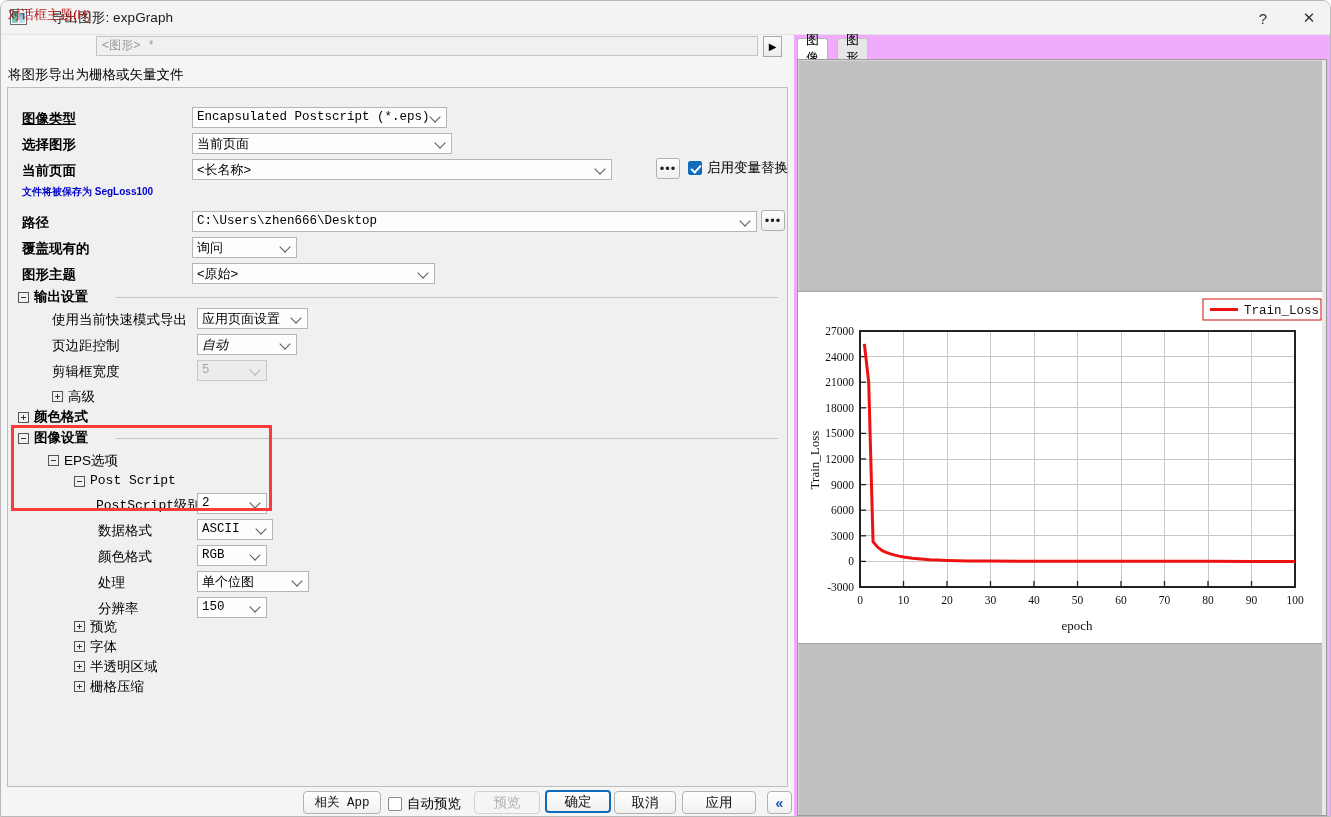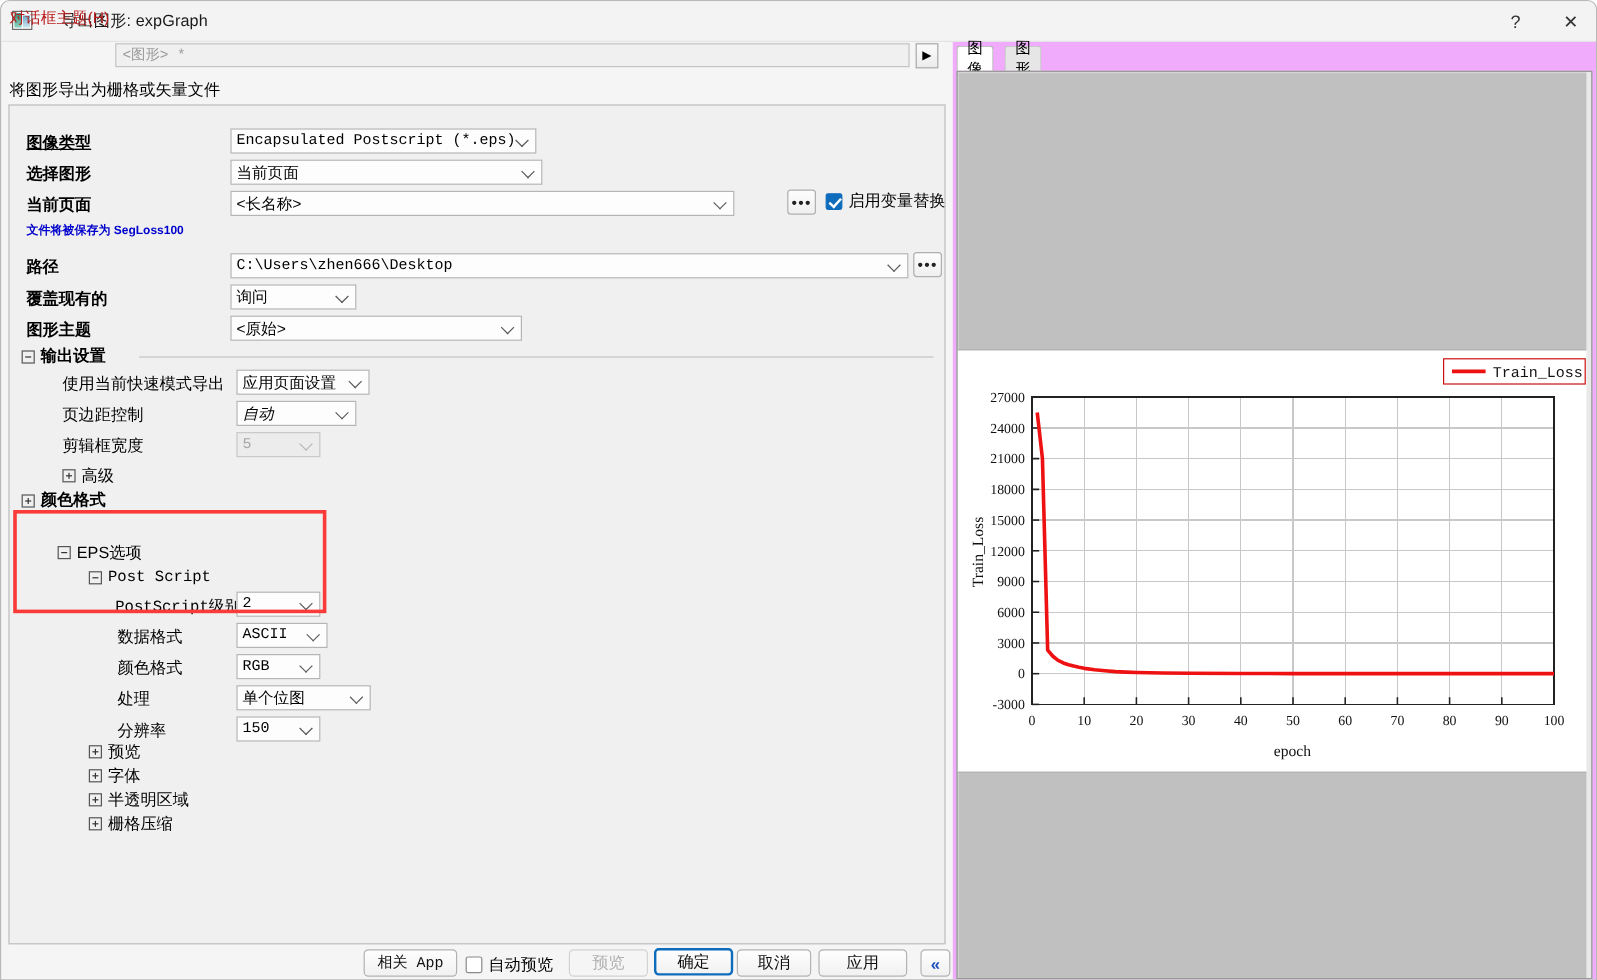--- a/index.html
+++ b/index.html
@@ -337,20 +337,25 @@
       <div class="treenode" style="left:44px; top:300px;">
         <span class="box plus"></span>
         <span class="ttext">高级</span>
       </div>
 
       <div class="grp" style="left:10px; top:322px;">
         <span class="box plus"></span>
         <span class="gtext">颜色格式</span>
       </div>
 
+      <div class="grp" style="left:10px; top:343px; width:760px;">
+        <span class="box"></span>
+        <span class="gtext">图像设置</span>
+        <span class="gline" style="left:98px; width:662px;"></span>
+      </div>
 
       <div class="treenode" style="left:40px; top:364px;">
         <span class="box"></span>
         <span class="ttext">EPS选项</span>
       </div>
 
       <div class="treenode" style="left:66px; top:385px;">
         <span class="box"></span>
         <span class="ttext mono">Post Script</span>
       </div>

